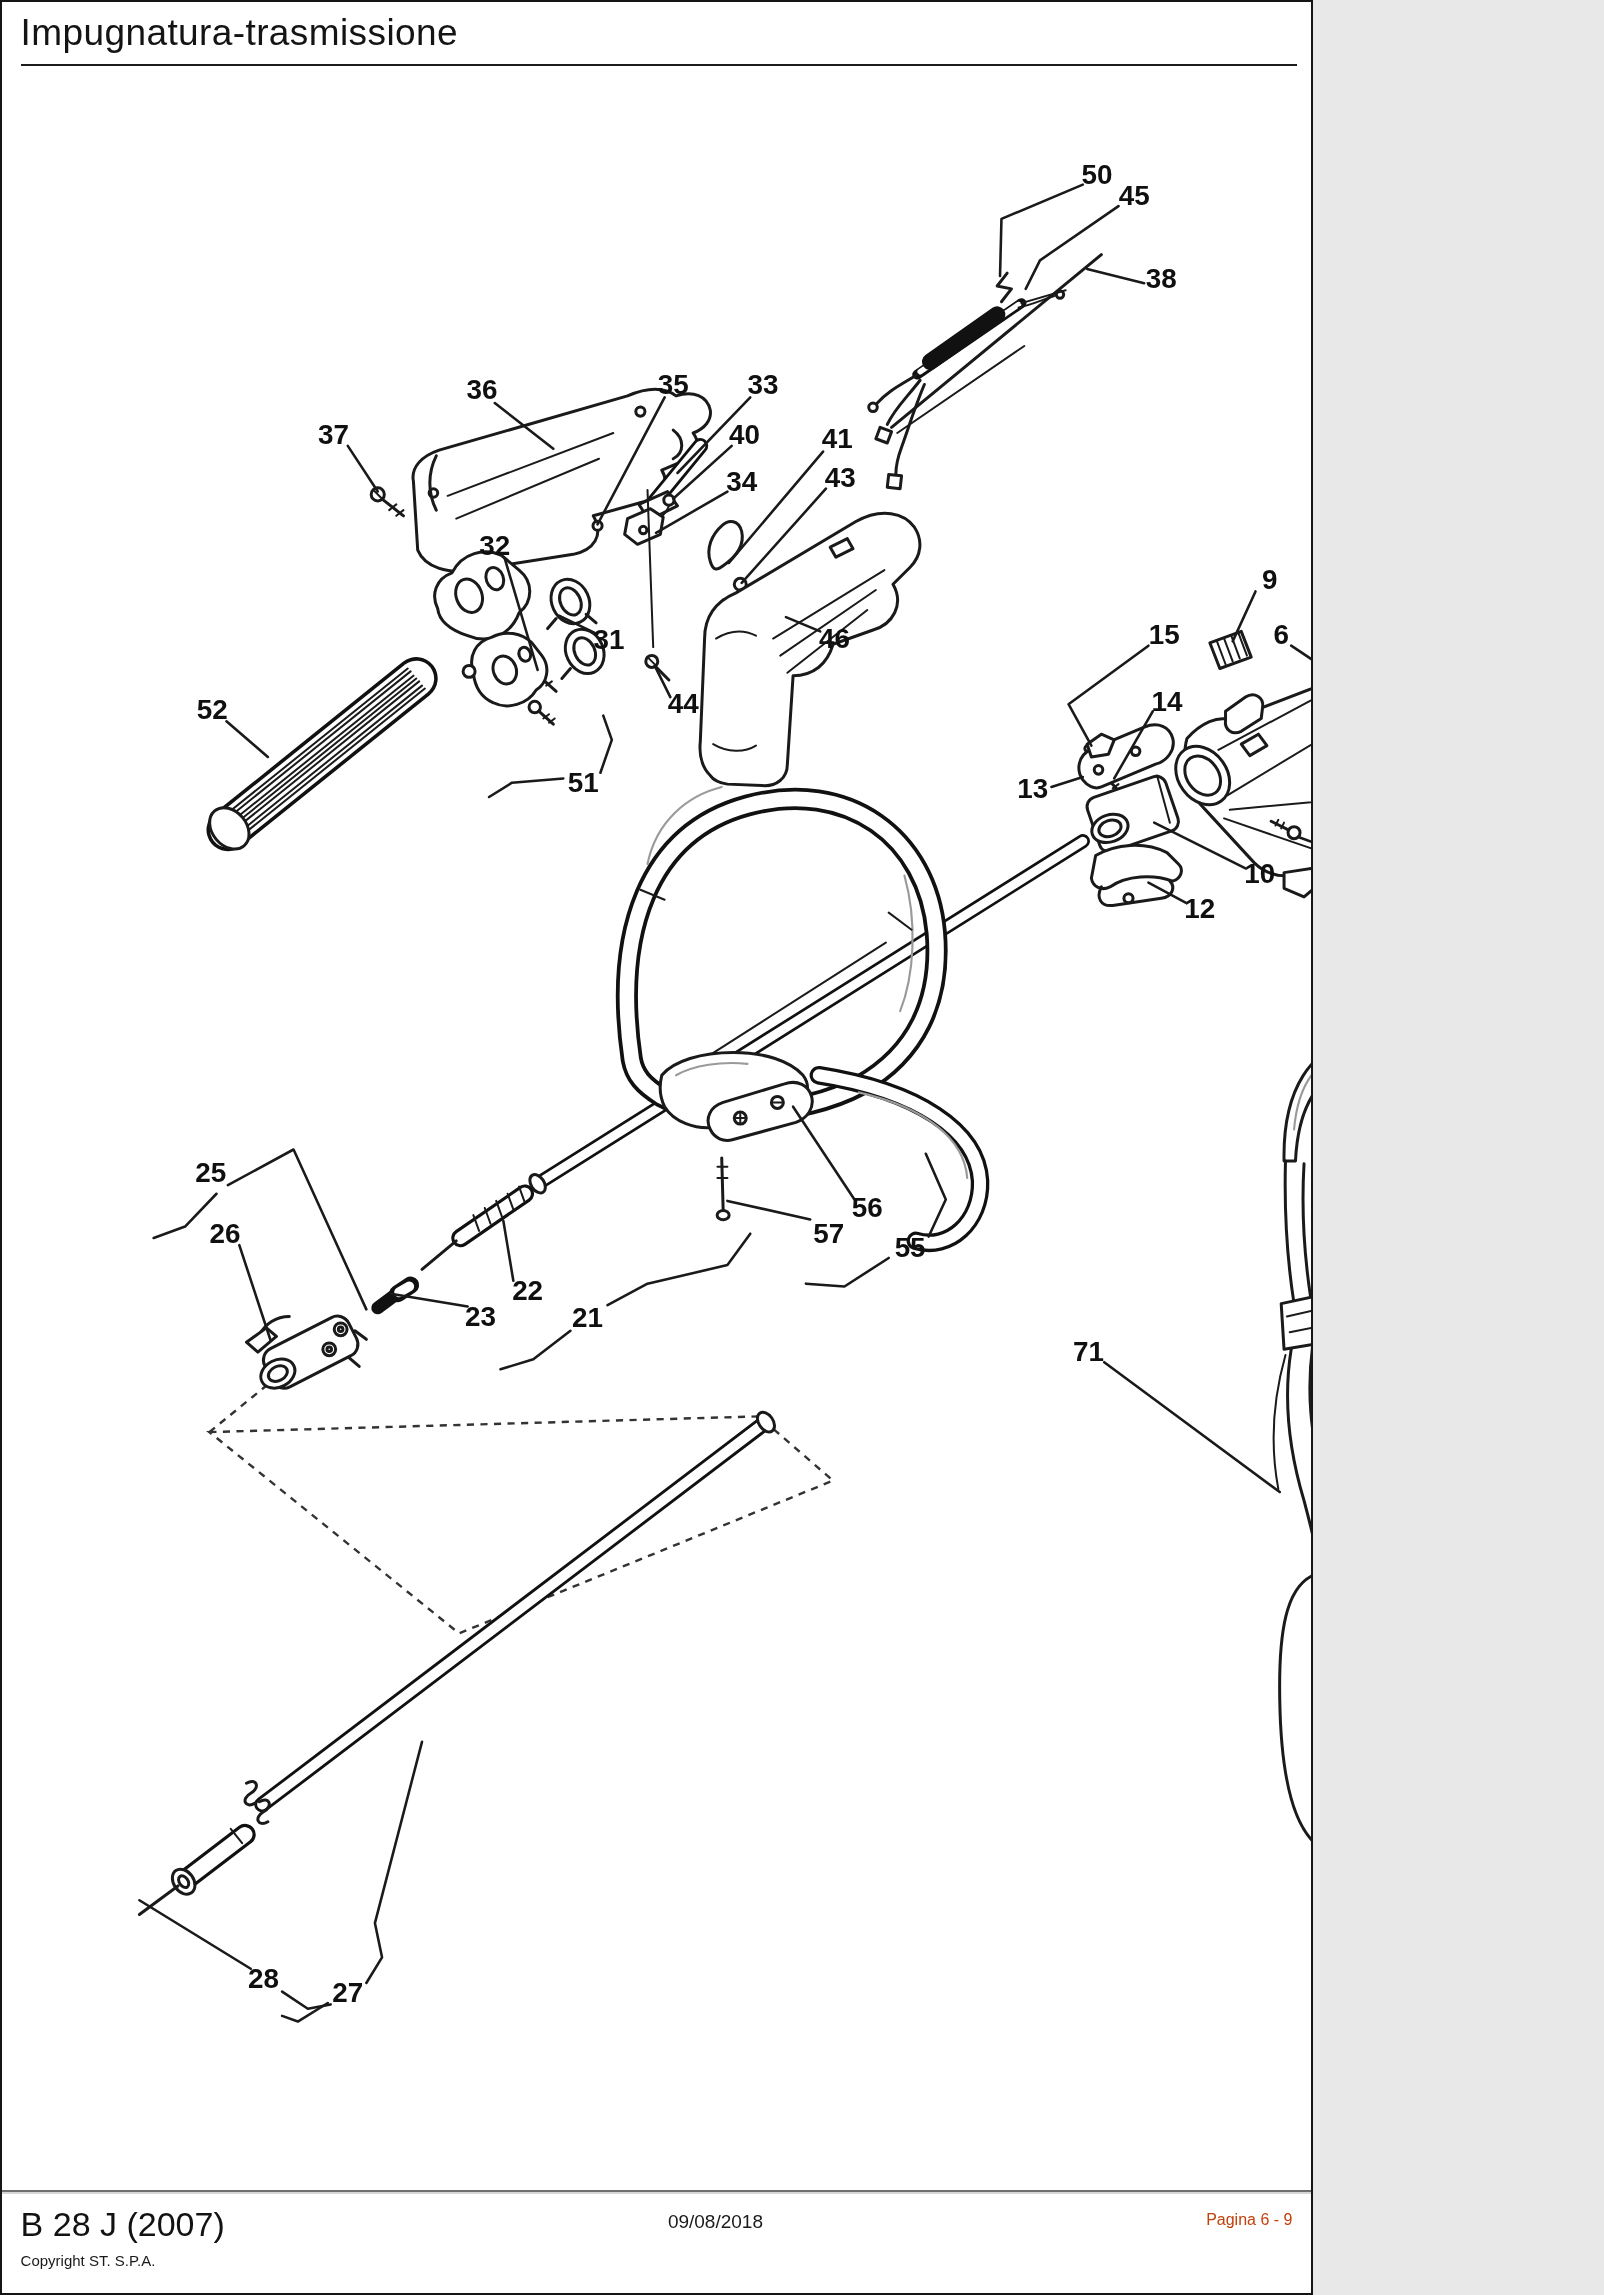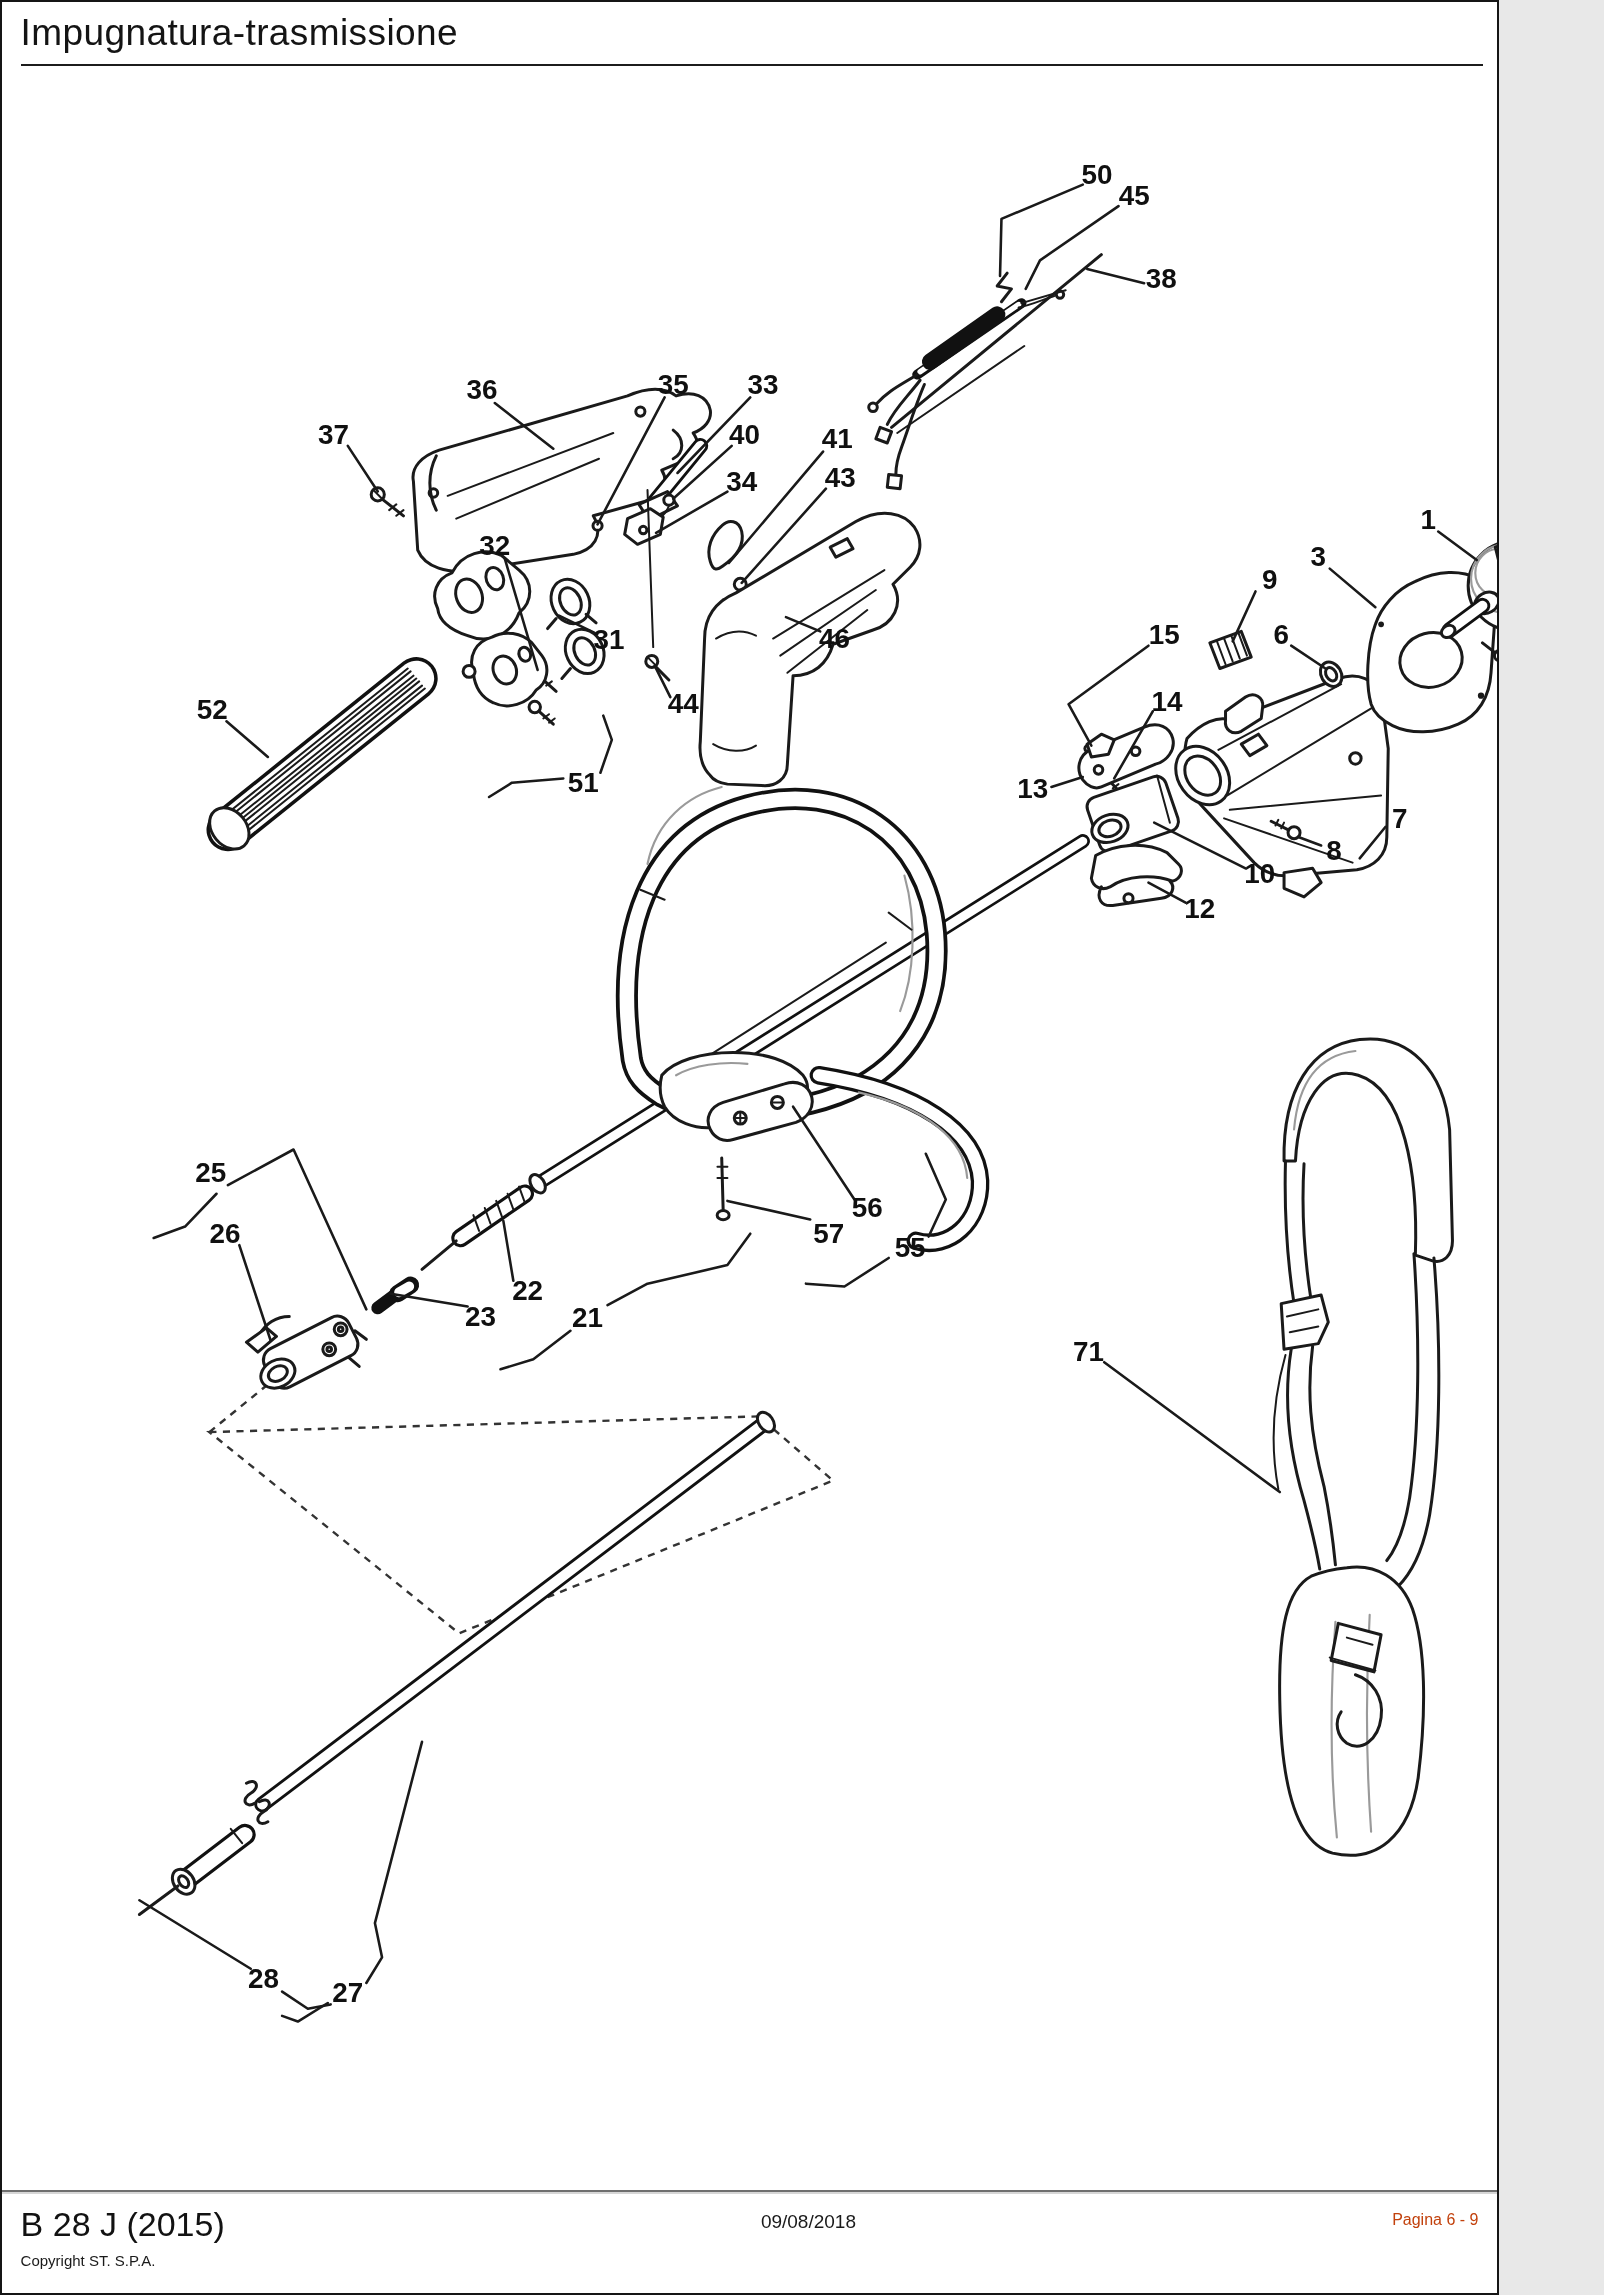--- a/index.html
+++ b/index.html
@@ -1,16 +1,16 @@
 <!DOCTYPE html>
 <html style="font-size:11.4px"><head>
 <meta charset="utf-8">
 <style>
   html,body{margin:0;padding:0;background:#e8e8e8;}
-  .page{position:relative;width:1499px;height:2295px;background:#fff;
+  .page{position:relative;width:1313px;height:2295px;background:#fff;
         border:2.1px solid #151515;box-sizing:border-box;overflow:hidden;
         font-family:"Liberation Sans", sans-serif;color:#111;}
   .hdr{position:absolute;left:18.6px;top:10px;right:14.3px;}
   .hdr .title{font-size:37px;letter-spacing:0.4px;color:#141414;}
   .hdr .rule{margin-top:10px;border-top:2.9px solid #1c1c1c;}
   .artwrap{position:absolute;inset:0;}
   svg{position:absolute;left:0;top:0;width:1605px;height:2295px;}
   .ftr{position:absolute;left:0;right:0;top:2188px;}
   .ftr .line{height:2.1px;background:#d6d6d6;border-top:2.9px solid #6e6e6e;margin:0 0 7.1px 0;}
   .ftr .row{display:flex;align-items:flex-start;padding:4.3px 18.6px 0 18.6px;}
@@ -360,21 +360,21 @@
           <text x="579" y="869.5" class="callout">57</text>
           <text x="761" y="952.5" class="callout">71</text>
         </g>
   </svg>
   </div>
 
   <div class="ftr">
     <div class="line"></div>
     <div class="row">
       <div>
-        <div class="model">B 28 J (2015)</div>
+        <div class="model">B 28 J (2007)</div>
         <div class="copy">Copyright ST. S.P.A.</div>
       </div>
       <div class="mid">09/08/2018</div>
       <div class="pag">Pagina 6 - 9</div>
     </div>
   </div>
 
 </div>
 
 

